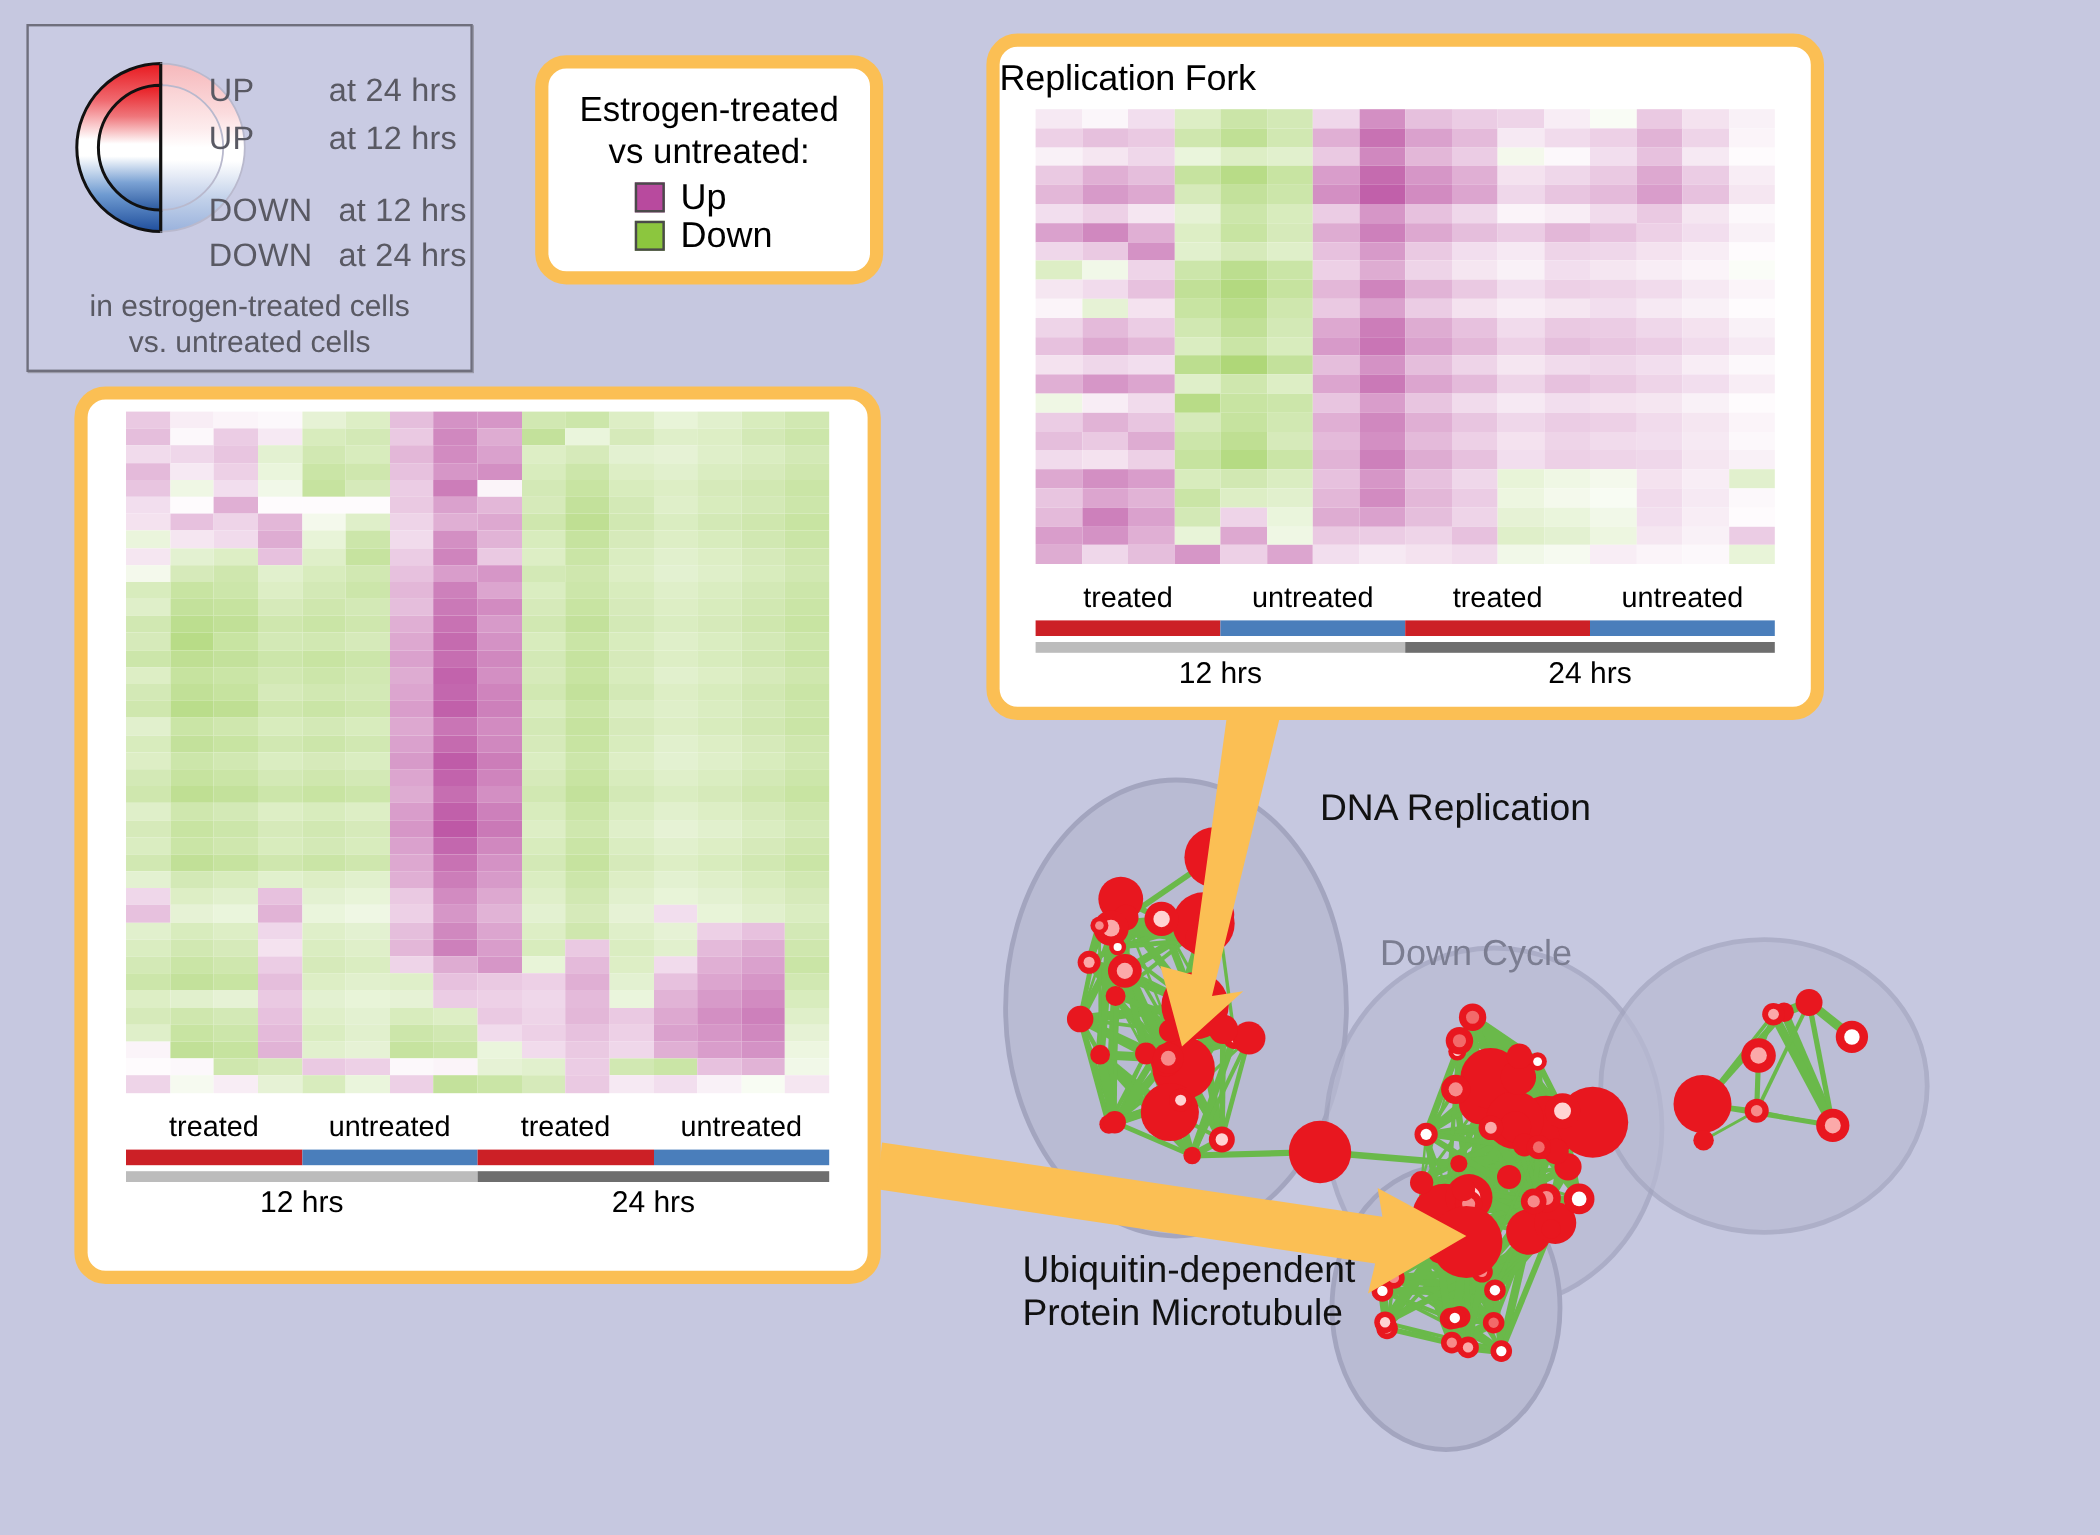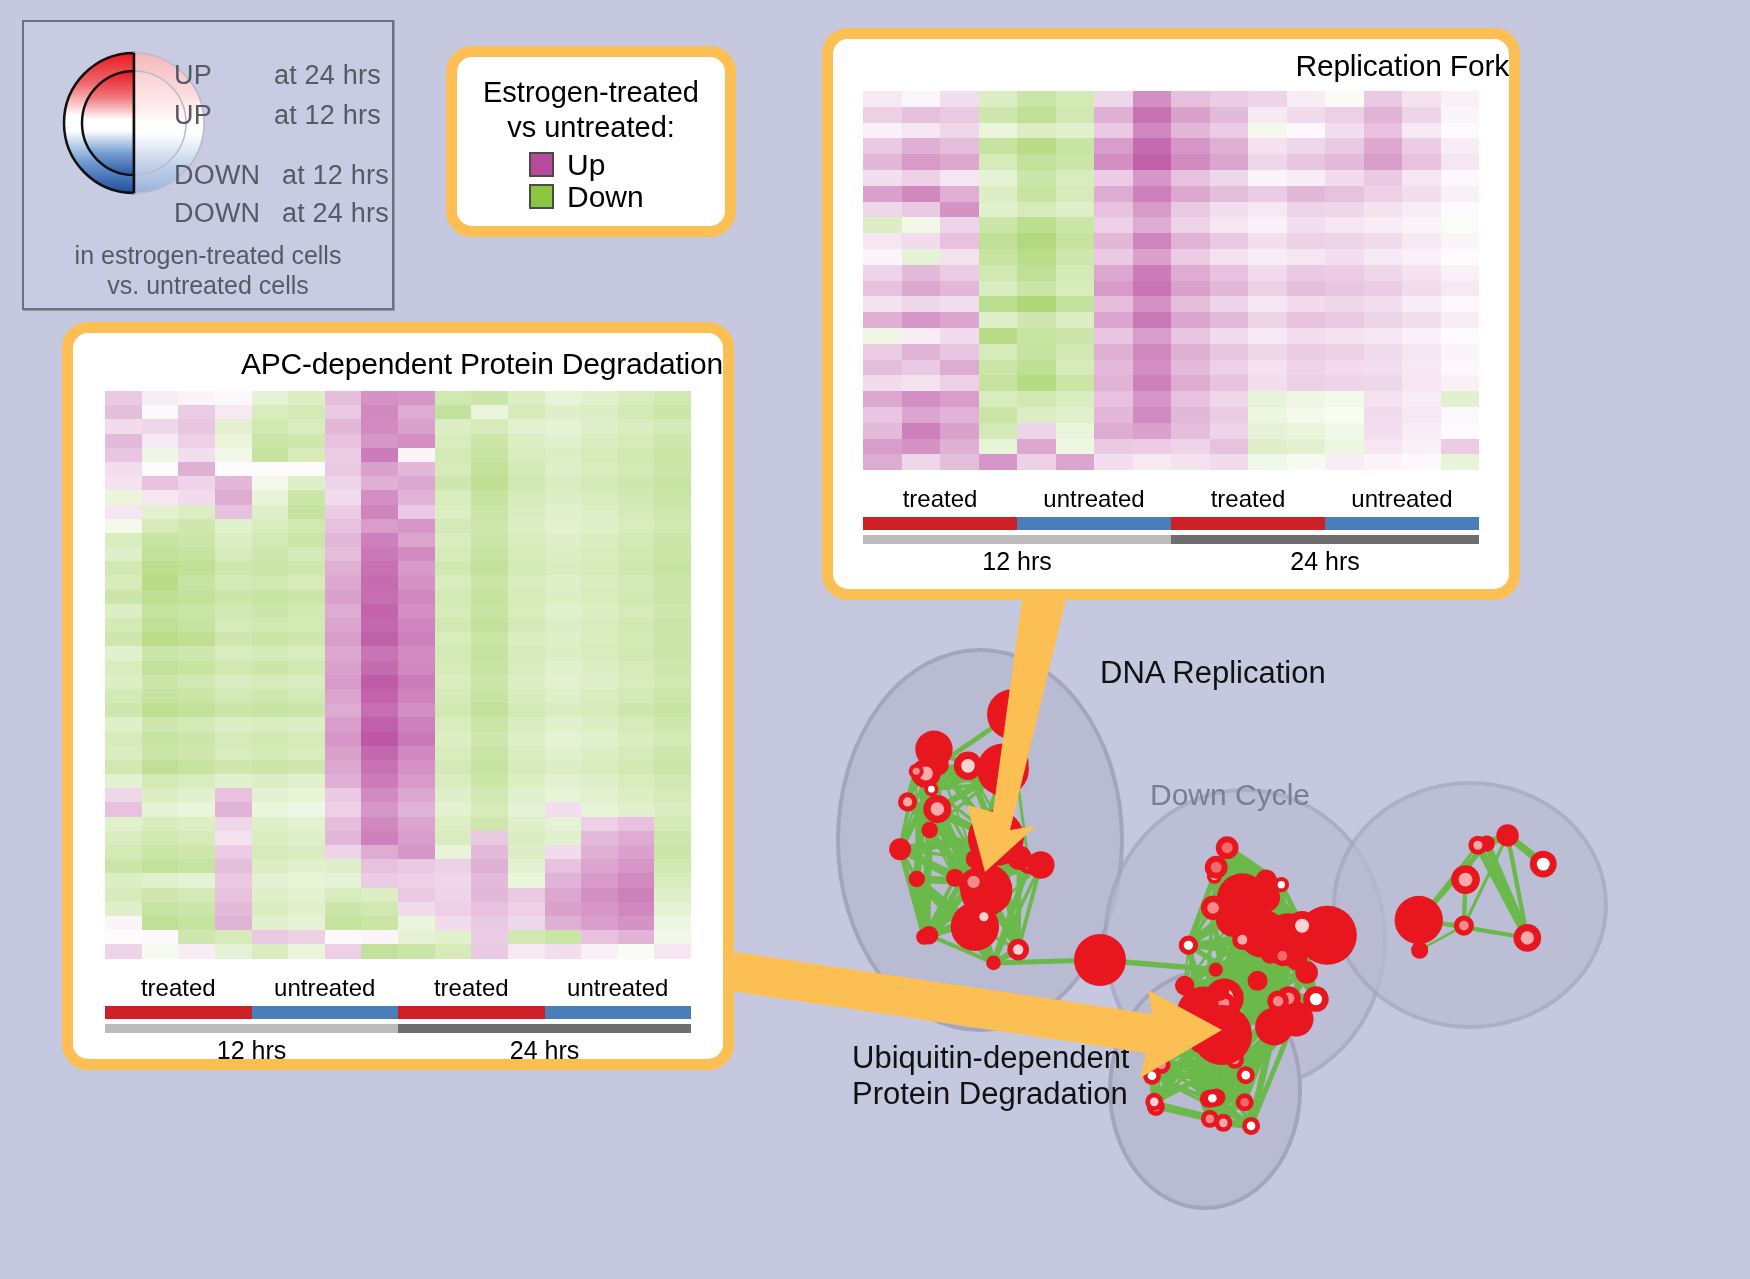--- a/index.html
+++ b/index.html
@@ -49,21 +49,21 @@
   .legend-rows{margin-top:6px;padding-left:46px;}
   .legend-row{display:flex;align-items:center;gap:13px;margin-top:2px;}
   .swatch{width:25px;height:25px;border:2px solid #4a4a4a;box-sizing:border-box;display:block;}
   .legend-lbl{font-size:30px;color:#000;line-height:1;}
 
   
   #rep-panel{left:822px;top:28px;width:698px;height:572px;}
   #apc-panel{left:62px;top:322px;width:672px;height:748px;}
 
   .panel-title{
-    text-align:right;font-size:30px;color:#000;font-weight:normal;
+    text-align:left;font-size:30px;color:#000;font-weight:normal;
     margin:0;padding-top:10px;letter-spacing:-.2px;
   }
   #apc-panel .panel-title{font-size:30px;padding-top:14px;}
 
   .hm-wrap{position:relative;}
   .heatmap{display:grid;width:100%;}
   .heatmap div{width:100%;}
 
   
   .ann{position:relative;}
@@ -572,21 +572,20 @@
         </div>
       <div class="ann-times" id="rep-times">
           <span>12 hrs</span>
           <span>24 hrs</span>
         </div>
     </div>
   </div>
 </div>
 
 <div class="abs panel" id="apc-panel">
-  <div class="panel-title">APC-dependent Protein Degradation</div>
   <div class="hm-wrap" style="margin:10px 32px 0 32px;">
     <div class="heatmap" id="hm-apc" style="grid-template-columns: repeat(16, 1fr); grid-auto-rows: 14.2px;">
         <div style="background: rgb(234, 201, 226);"></div>
         <div style="background: rgb(248, 237, 245);"></div>
         <div style="background: rgb(251, 244, 249);"></div>
         <div style="background: rgb(252, 248, 251);"></div>
         <div style="background: rgb(230, 242, 213);"></div>
         <div style="background: rgb(221, 238, 197);"></div>
         <div style="background: rgb(229, 190, 220);"></div>
         <div style="background: rgb(212, 146, 197);"></div>
@@ -1829,21 +1828,21 @@
         <circle cx="442.35220285303" cy="498.2872315385255" r="9" fill="#e8171f"></circle>
         <circle cx="442.35220285303" cy="498.2872315385255" r="4.32" fill="#ffffff"></circle>
         <circle cx="330" cy="360" r="26" fill="#e8171f"></circle>
         <circle cx="452" cy="435" r="30" fill="#e8171f"></circle>
       </g>
   </svg>
 
   <div class="net-label" style="left:330px;top:55px;font-size:31px;color:#111;">DNA Replication</div>
   <div class="net-label" style="left:380px;top:178px;font-size:30px;color:#7b7d91;">Down Cycle</div>
   <div class="net-label" style="left:82px;top:440px;font-size:31px;color:#111;">Ubiquitin-dependent
-Protein Degradation</div>
+Protein Microtubule</div>
 </div>
 
 <svg class="abs arrow-svg" style="left:0;top:0;width:1750px;height:1279px;pointer-events:none;">
 
   <polygon points="1022,600 1066,600 1010,830 1036,826 985,872 967,805 993,812" fill="#fbbf54"></polygon>
 
   <polygon points="735,952 1152,1014 1148,990 1222,1030 1140,1078 1146,1053 731,991" fill="#fbbf54"></polygon>
 </svg>
 
 </body></html>

